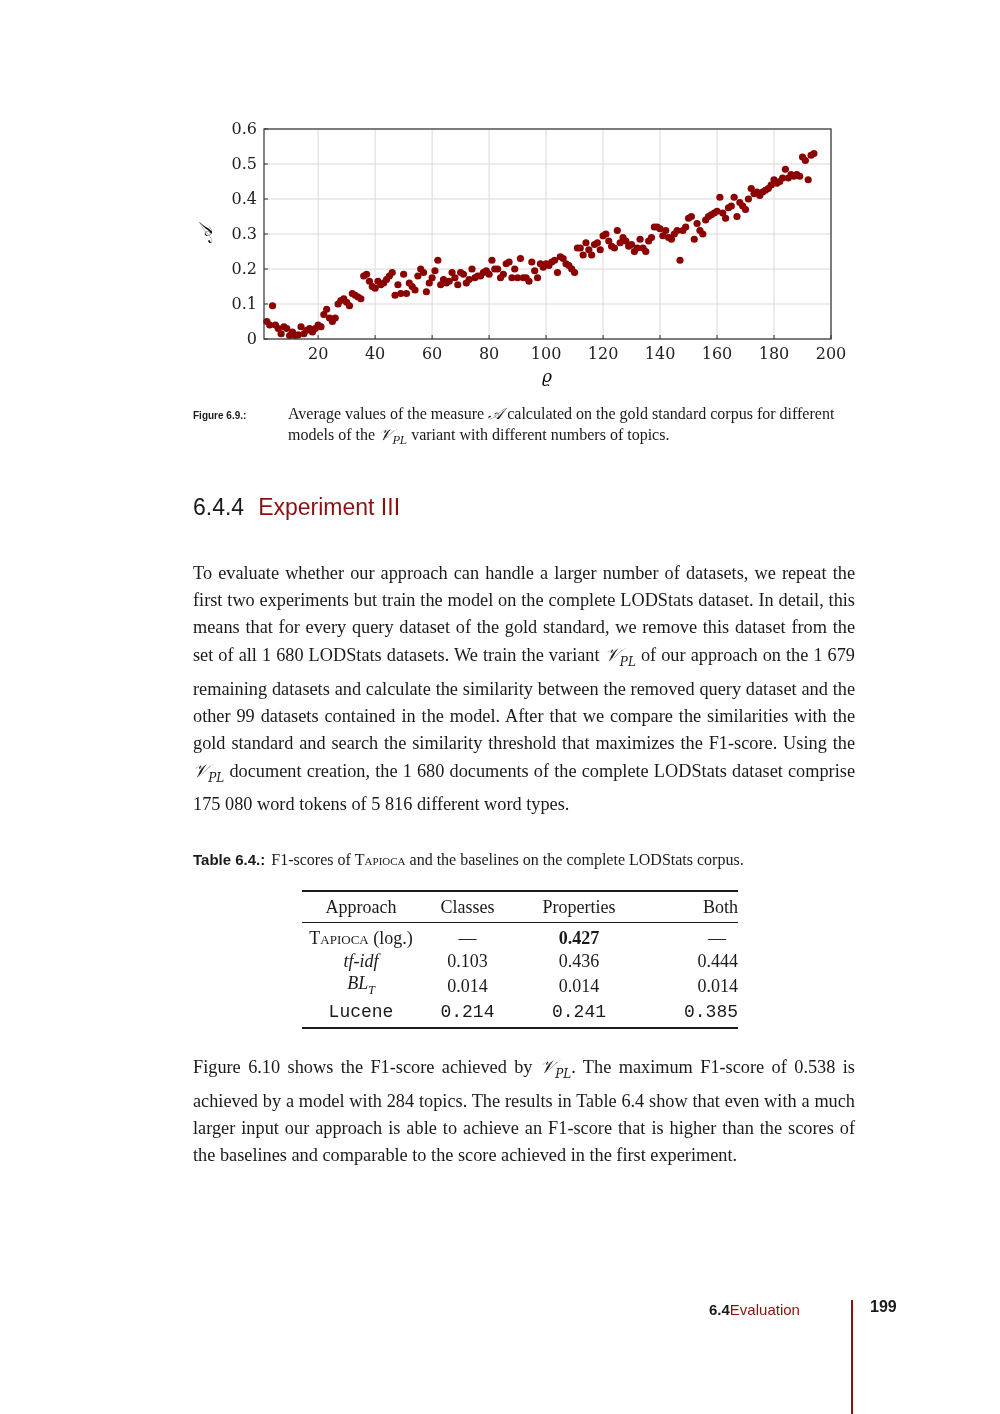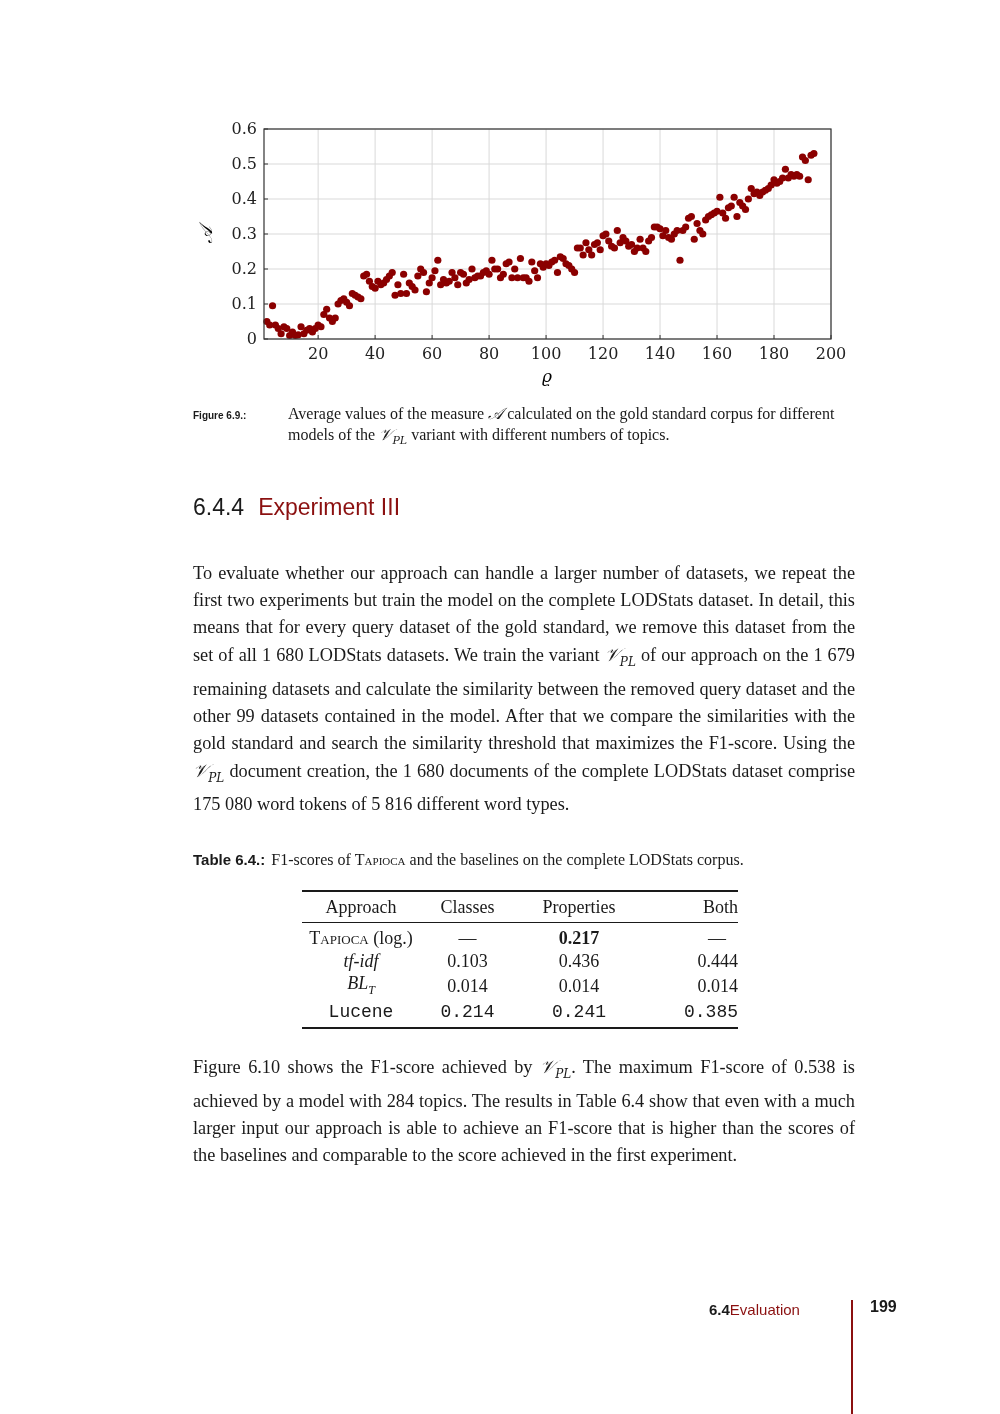--- a/index.html
+++ b/index.html
@@ -317,21 +317,21 @@
       <th class="c0">Approach</th>
       <th>Classes</th>
       <th>Properties</th>
       <th class="c3">Both</th>
     </tr>
   </thead>
   <tbody>
     <tr class="first">
       <td class="c0"><span class="sc">Tapioca</span><span> (log.)</span></td>
       <td>—</td>
-      <td class="bold">0.217</td>
+      <td class="bold">0.427</td>
       <td class="c3" style="padding-right:12px">—</td>
     </tr>
     <tr>
       <td class="c0 ital">tf-idf</td>
       <td>0.103</td>
       <td>0.436</td>
       <td class="c3">0.444</td>
     </tr>
     <tr>
       <td class="c0 ital"><span>BL</span><sub style="font-size:12px">T</sub></td>

